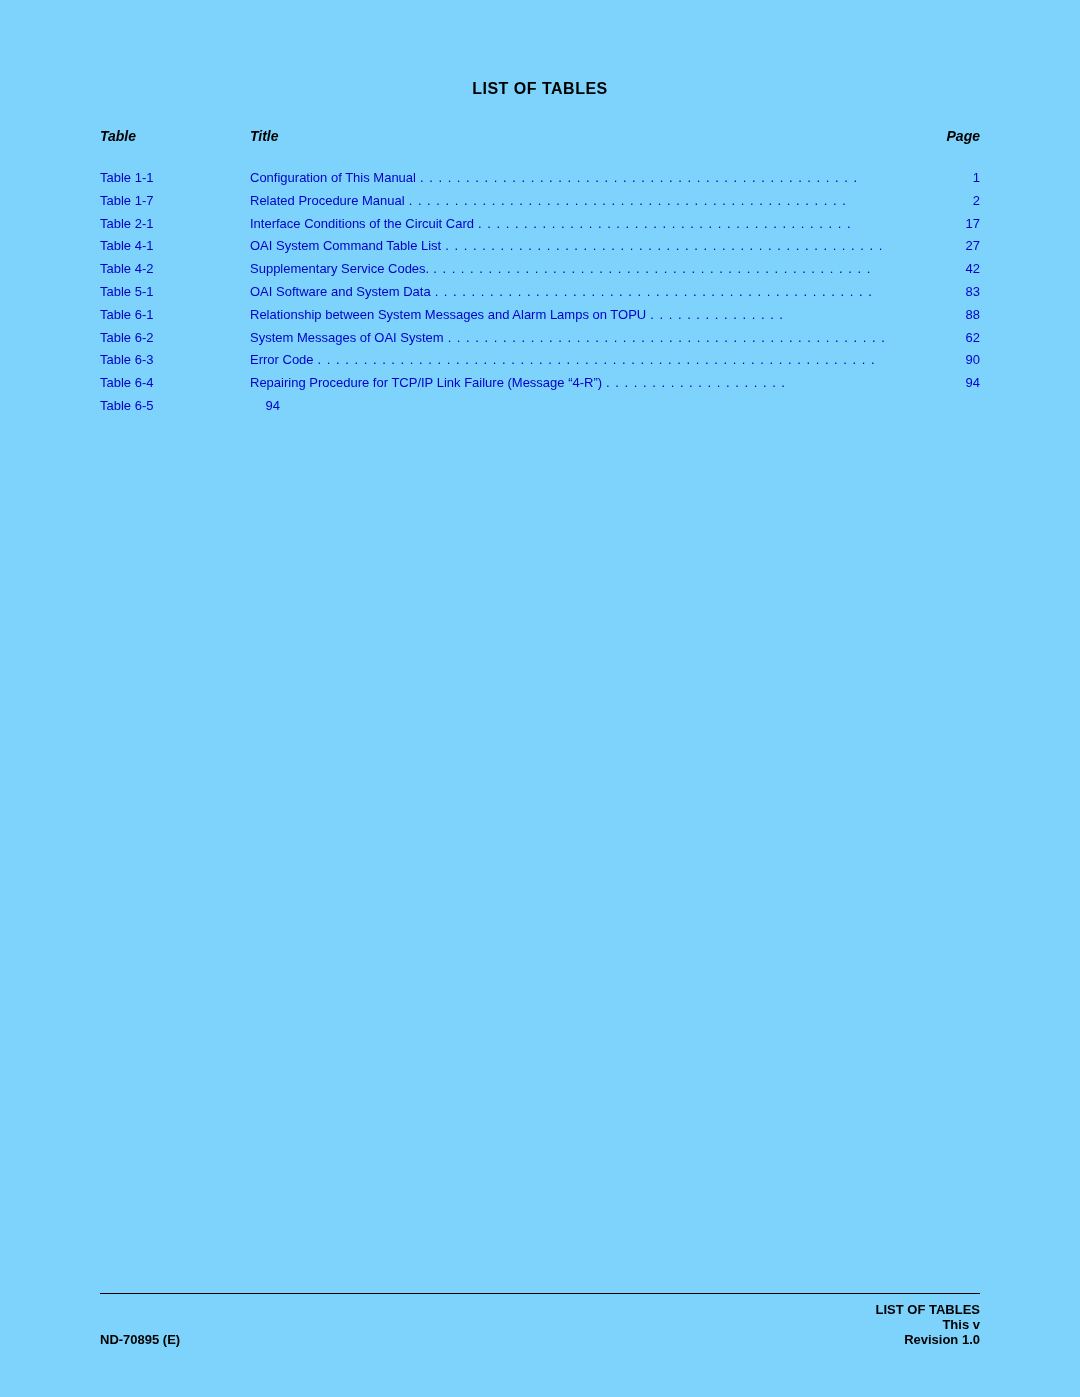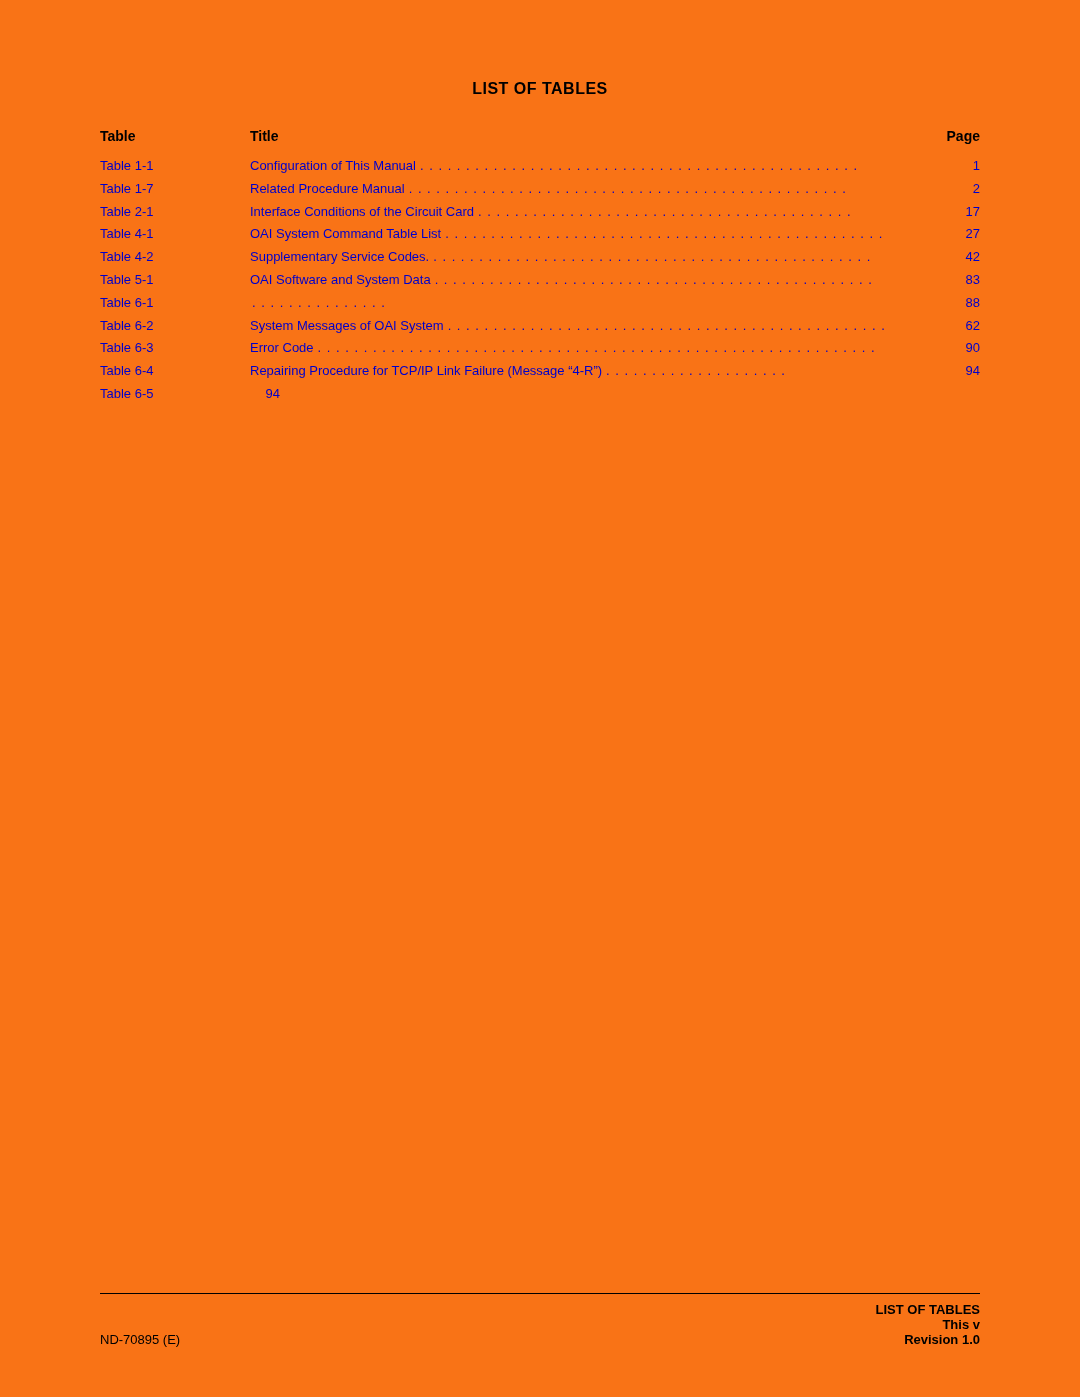--- a/index.html
+++ b/index.html
@@ -12,39 +12,40 @@
       background: #ffffff;
       font-family: Arial, Helvetica, sans-serif;
       width: 1080px;
       min-height: 1397px;
       position: relative;
     }
 
     .page {
       width: 1080px;
       min-height: 1397px;
-      background: #f97316;
+      background: #7dd3fc;
       padding: 80px 100px 80px 100px;
       position: relative;
     }
 
     .main-title {
       text-align: center;
       font-weight: bold;
       font-size: 16px;
       color: #000000;
       margin-bottom: 30px;
       letter-spacing: 0.5px;
     }
 
     .toc-header {
       display: flex;
       justify-content: center;
-      margin-bottom: 8px;
+      margin-bottom: 20px;
       padding-bottom: 4px;
+      font-style: italic;
     }
 
     .toc-header-table {
       font-weight: bold;
       font-size: 14px;
       color: #000000;
       width: 130px;
     }
 
     .toc-header-title {
@@ -115,21 +116,21 @@
       right: 100px;
       display: flex;
       justify-content: space-between;
       align-items: flex-end;
       border-top: 1px solid #000;
       padding-top: 8px;
     }
 
     .footer-left {
       font-size: 13px;
-      font-weight: normal;
+      font-weight: bold;
       color: #000000;
     }
 
     .footer-right {
       font-size: 13px;
       font-weight: bold;
       color: #000000;
       text-align: right;
     }
   </style>
@@ -192,20 +193,21 @@
       <span class="toc-row-table">Table 5-1</span>
       <span class="toc-row-title">
         <span class="toc-row-title-text">OAI Software and System Data</span>
         <span class="toc-dots">. . . . . . . . . . . . . . . . . . . . . . . . . . . . . . . . . . . . . . . . . . . . . . . .</span>
       </span>
       <span class="toc-row-page">83</span>
     </div>
       <div class="toc-row">
       <span class="toc-row-table">Table 6-1</span>
       <span class="toc-row-title">
+        <span class="toc-row-title-text">Relationship between System Messages and Alarm Lamps on TOPU</span>
         <span class="toc-dots">. . . . . . . . . . . . . . .</span>
       </span>
       <span class="toc-row-page">88</span>
     </div>
       <div class="toc-row">
       <span class="toc-row-table">Table 6-2</span>
       <span class="toc-row-title">
         <span class="toc-row-title-text">System Messages of OAI System</span>
         <span class="toc-dots">. . . . . . . . . . . . . . . . . . . . . . . . . . . . . . . . . . . . . . . . . . . . . . . .</span>
       </span>

